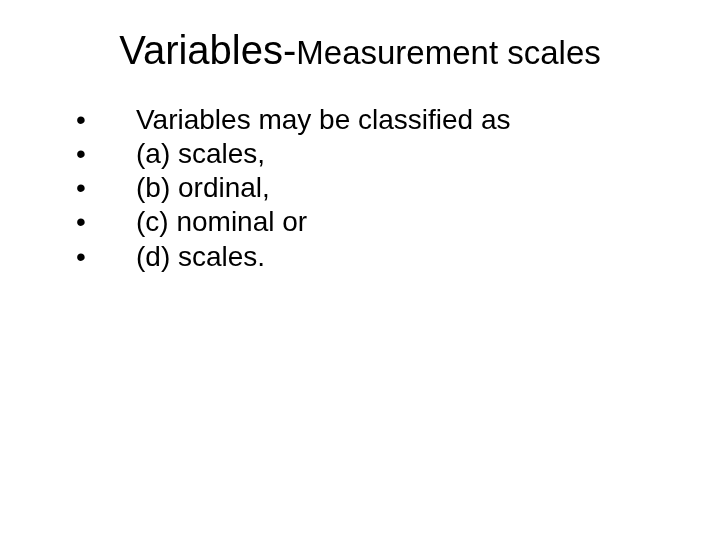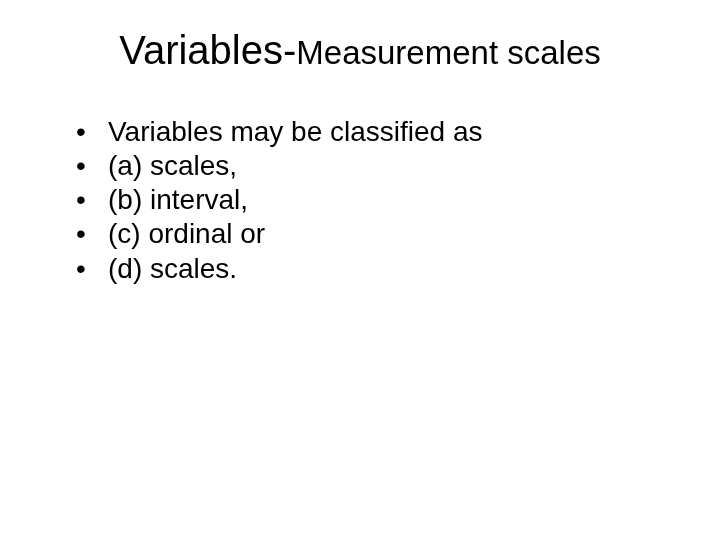--- a/index.html
+++ b/index.html
@@ -10,21 +10,21 @@
     body {
       width: 720px;
       height: 540px;
       background: #ffffff;
       font-family: Arial, Helvetica, sans-serif;
       color: #000000;
       padding: 28px 50px 0 50px;
     }
     .title {
       text-align: center;
-      margin-bottom: 42px;
+      margin-bottom: 30px;
       white-space: nowrap;
     }
     .title-main {
       font-size: 40px;
       font-weight: normal;
     }
     .title-sub {
       font-size: 33px;
       font-weight: normal;
     }
@@ -38,43 +38,44 @@
       line-height: 1.22;
       margin-bottom: 0px;
     }
     .bullet-dot {
       width: 32px;
       flex-shrink: 0;
       text-align: left;
     }
     .bullet-text {
       flex: 1;
+      margin-left: 28px;
     }
   </style>
 </head>
 <body>
 
 <div class="title">
   <span class="title-main">Variables-</span><span class="title-sub">Measurement scales</span>
 </div>
 
 <div class="bullet-list">
   <div class="bullet-item">
     <span class="bullet-dot">•</span>
     <span class="bullet-text">Variables may be classified as</span>
   </div>
   <div class="bullet-item">
     <span class="bullet-dot">•</span>
     <span class="bullet-text">(a) scales,</span>
   </div>
   <div class="bullet-item">
     <span class="bullet-dot">•</span>
-    <span class="bullet-text">(b) interval,</span>
+    <span class="bullet-text">(b) ordinal,</span>
   </div>
   <div class="bullet-item">
     <span class="bullet-dot">•</span>
-    <span class="bullet-text">(c) ordinal or</span>
+    <span class="bullet-text">(c) nominal or</span>
   </div>
   <div class="bullet-item">
     <span class="bullet-dot">•</span>
     <span class="bullet-text">(d) scales.</span>
   </div>
 </div>
 
 </body></html>

